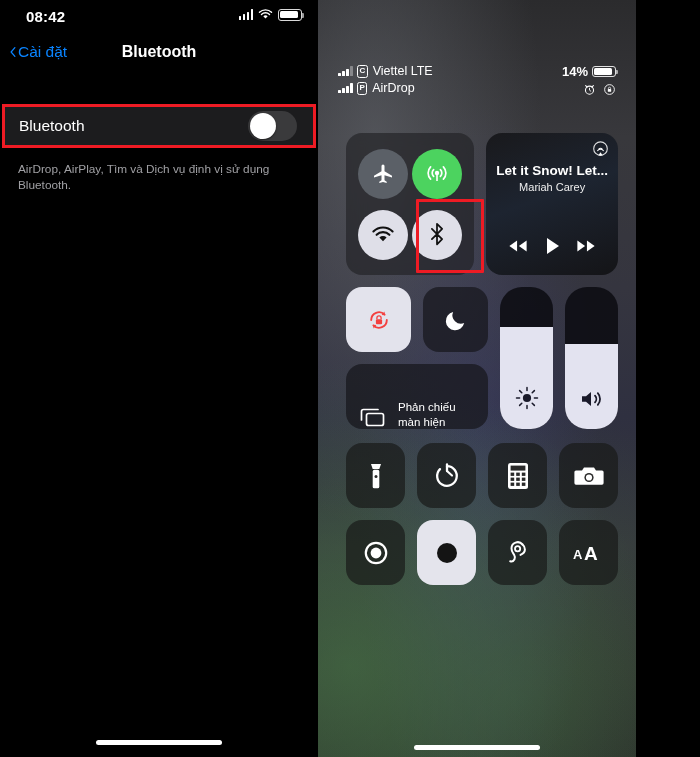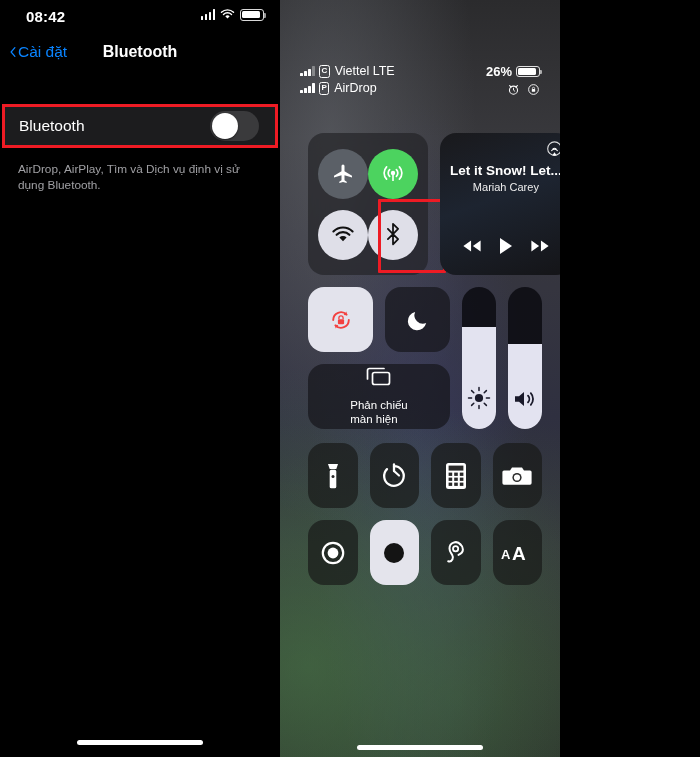--- a/index.html
+++ b/index.html
@@ -2,21 +2,21 @@
 <html><head>
 <meta charset="utf-8">
 <style>
   * { box-sizing: border-box; margin: 0; padding: 0; }
   html, body {
     width: 700px; height: 757px;
     background: #000;
     font-family: "Liberation Sans", sans-serif;
     overflow: hidden;
   }
-  #root { position: relative; width: 560px; height: 757px; display: flex; }
+  #root { position: relative; width: 636px; height: 757px; display: flex; }
 
   
   .left-panel {
     position: relative;
     width: 350px; height: 757px;
     background: #000;
     color: #fff;
     overflow: hidden;
   }
   .status-bar {
@@ -182,23 +182,22 @@
   .sq {
     width: 65px; height: 65px; border-radius: 16px;
     display: flex; align-items: center; justify-content: center;
     cursor: pointer;
   }
   .sq.on { background: #e3e3ec; }
   .sq.off { background: rgba(22,22,28,.72); }
   .mirror {
     width: 142px; height: 65px; border-radius: 16px;
     background: rgba(22,22,28,.72);
-    display: flex; align-items: center; gap: 10px; padding: 0 12px;
+    display: flex; align-items: flex-end; gap: 10px; padding: 0 12px;
     cursor: pointer;
-    flex-direction: column;
   }
   .mirror-label { font-size: 11.5px; line-height: 1.25; }
   .slider {
     width: 65px; height: 142px; border-radius: 22px;
     background: rgba(12,12,18,.88);
     position: relative; overflow: hidden; cursor: pointer;
   }
   .slider .fill {
     position: absolute; left: 0; right: 0; bottom: 0;
     background: #e3e3f0;
@@ -308,21 +307,21 @@
               <i></i>
               <i></i>
               <i></i>
             </span>
           <span class="sim-badge">P</span>
           <span>AirDrop</span>
         </div>
       </div>
       <div class="cc-right">
         <div class="batt-row">
-          <span>26%</span>
+          <span>14%</span>
           <span class="batt">
               <i></i>
             </span>
         </div>
         <div class="cc-icons-row">
           <svg width="13" height="13" viewBox="0 0 20 20">
             <circle cx="10" cy="11" r="6.2" stroke="#fff" stroke-width="1.6" fill="none"></circle>
             <path d="M10 8 V11 L12 12.6" stroke="#fff" stroke-width="1.4" fill="none" stroke-linecap="round"></path>
             <path d="M4 4 L6.5 6.2 M16 4 L13.5 6.2" stroke="#fff" stroke-width="1.7" stroke-linecap="round"></path>
           </svg>

